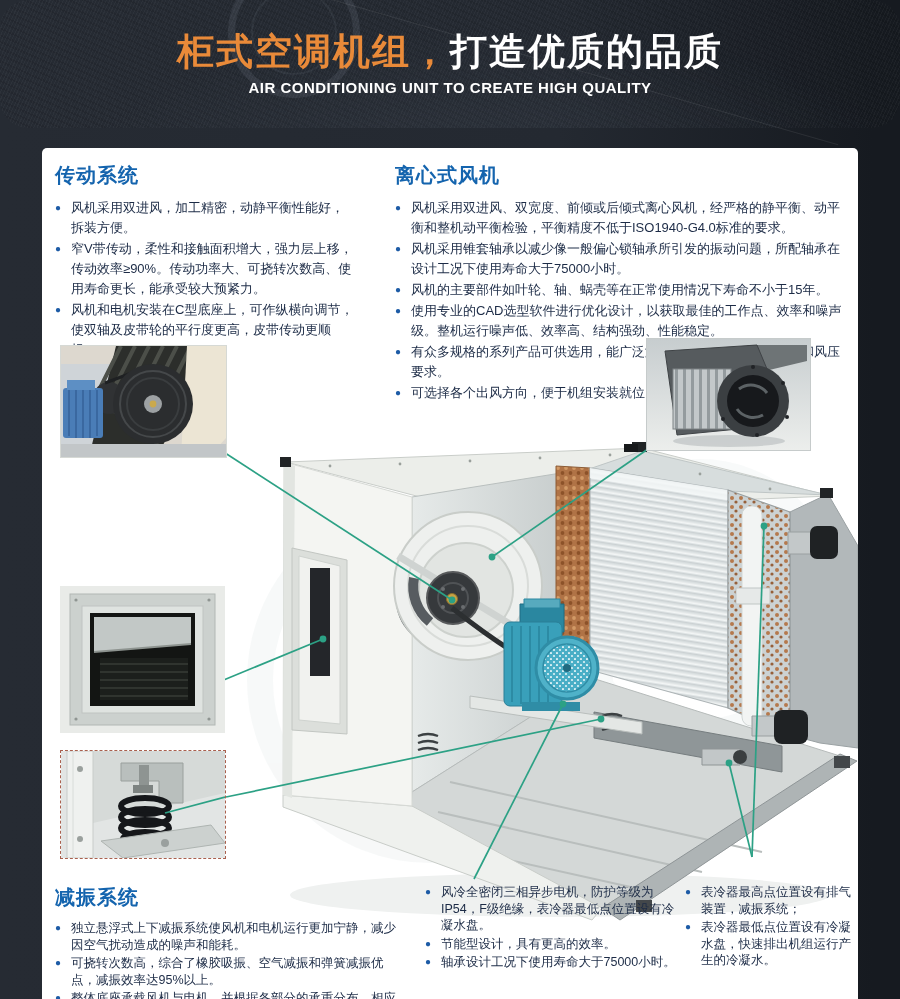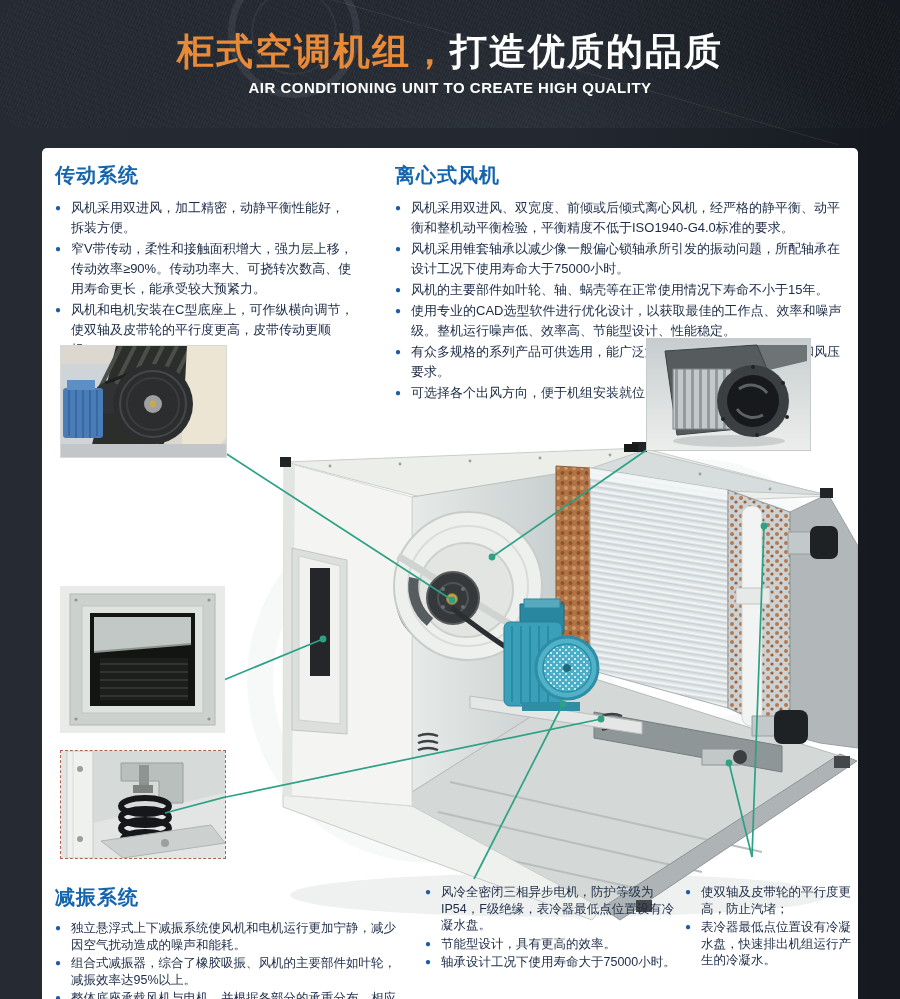--- a/index.html
+++ b/index.html
@@ -254,21 +254,21 @@
         <li class="bullet">
           <span class="dot">●</span>
           <span class="btxt">风机采用锥套轴承以减少像一般偏心锁轴承所引发的振动问题，所配轴承在设计工况下使用寿命大于75000小时。</span>
         </li>
         <li class="bullet">
           <span class="dot">●</span>
           <span class="btxt">风机的主要部件如叶轮、轴、蜗壳等在正常使用情况下寿命不小于15年。</span>
         </li>
         <li class="bullet">
           <span class="dot">●</span>
-          <span class="btxt">使用专业的CAD选型软件进行优化设计，以获取最佳的工作点、效率和噪声级。整机运行噪声低、效率高、节能型设计、性能稳定。</span>
+          <span class="btxt">使用专业的CAD选型软件进行优化设计，以获取最佳的工作点、效率和噪声级。整机运行噪声低、效率高、结构强劲、性能稳定。</span>
         </li>
         <li class="bullet">
           <span class="dot">●</span>
           <span class="btxt">有众多规格的系列产品可供选用，能广泛满足不同场合大范围的风量和风压要求。</span>
         </li>
         <li class="bullet">
           <span class="dot">●</span>
           <span class="btxt">可选择各个出风方向，便于机组安装就位。</span>
         </li>
       </ul>
@@ -276,21 +276,21 @@
 
   <div class="sec small" id="sec-damping">
     <h2 class="sec-title">减振系统</h2>
     <ul class="blist">
         <li class="bullet">
           <span class="dot">●</span>
           <span class="btxt">独立悬浮式上下减振系统使风机和电机运行更加宁静，减少因空气扰动造成的噪声和能耗。</span>
         </li>
         <li class="bullet">
           <span class="dot">●</span>
-          <span class="btxt">组合式减振器，综合了橡胶吸振、风机的主要部件如叶轮，减振效率达95%以上。</span>
+          <span class="btxt">可挠转次数高，综合了橡胶吸振、空气减振和弹簧减振优点，减振效率达95%以上。</span>
         </li>
         <li class="bullet">
           <span class="dot">●</span>
           <span class="btxt">整体底座承载风机与电机，并根据各部分的承重分布，相应配</span>
         </li>
       </ul>
   </div>
 
   <div class="sec small" id="sec-motor">
     <ul class="blist">
@@ -306,21 +306,21 @@
           <span class="dot">●</span>
           <span class="btxt">轴承设计工况下使用寿命大于75000小时。</span>
         </li>
       </ul>
   </div>
 
   <div class="sec small" id="sec-drain">
     <ul class="blist">
         <li class="bullet">
           <span class="dot">●</span>
-          <span class="btxt">使双轴及皮带轮的平行度更高，防止汽堵；</span>
+          <span class="btxt">表冷器最高点位置设有排气装置，减振系统；</span>
         </li>
         <li class="bullet">
           <span class="dot">●</span>
           <span class="btxt">表冷器最低点位置设有冷凝水盘，快速排出机组运行产生的冷凝水。</span>
         </li>
       </ul>
   </div>
 
   <div class="photo" id="photo-belt">
     <svg width="165" height="111" viewBox="0 0 165 111">

